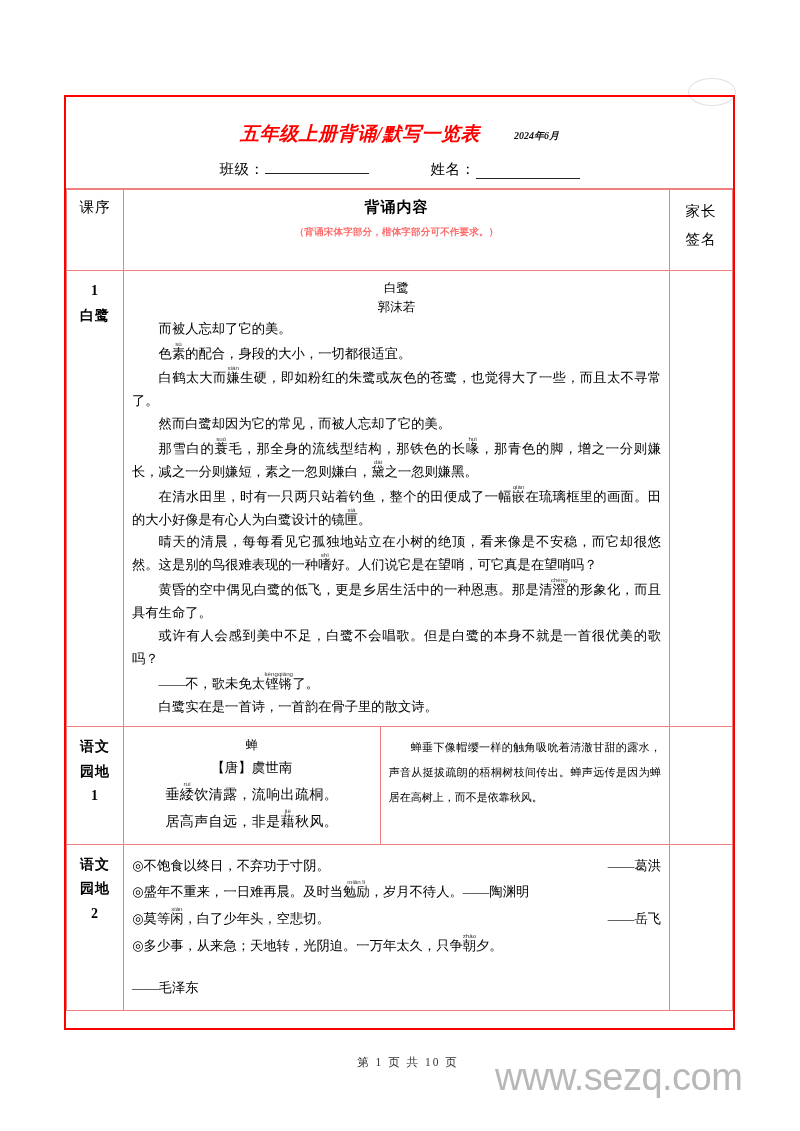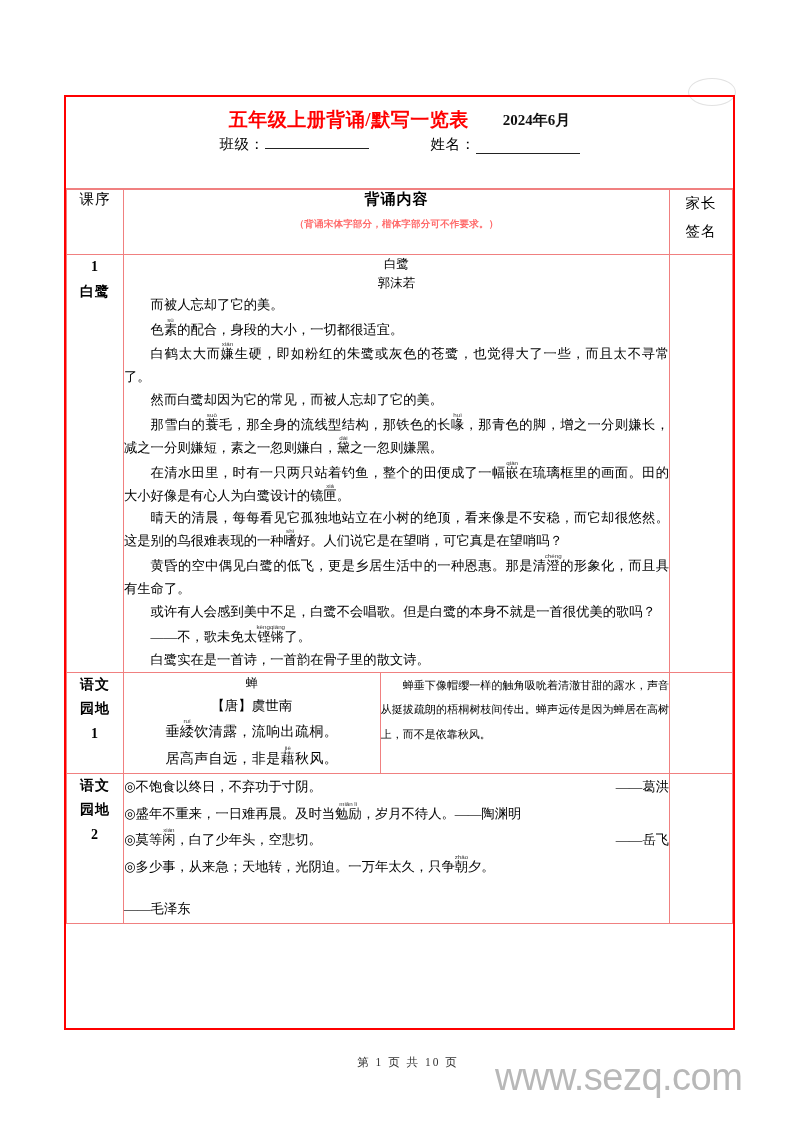--- a/index.html
+++ b/index.html
@@ -47,42 +47,43 @@
   .title-band {
     height: 92px;
     box-sizing: border-box;
     border-bottom: 1px solid #f08080;
     position: relative;
   }
   .doc-title-row {
     display: flex;
     align-items: baseline;
     justify-content: center;
-    padding-top: 10px;
+    padding-top: 24px;
+    font-style: italic;
   }
   .doc-title {
     color: #ff0000;
     font-size: 19px;
     font-weight: bold;
     letter-spacing: 0.5px;
     font-family: "Liberation Serif", "DejaVu Serif", serif;
   }
   .doc-date {
     margin-left: 34px;
-    font-size: 15px;
+    font-size: 10px;
     color: #111111;
     font-weight: bold;
     position: relative;
     top: -1px;
   }
   .fields-row {
     display: flex;
     justify-content: center;
     align-items: baseline;
-    margin-top: 1px;
+    margin-top: 12px;
     font-size: 14.5px;
     letter-spacing: 0.5px;
     gap: 18px;
   }
   .field {
     display: inline-flex;
     align-items: baseline;
   }
   .field + .field { margin-left: 44px; align-items: flex-end; }
   .field-label { white-space: pre; }
@@ -95,21 +96,21 @@
 
   
   table.main {
     width: 100%;
     border-collapse: collapse;
     table-layout: fixed;
   }
   table.main td, table.main th {
     border: 1px solid #f08080;
     vertical-align: top;
-    padding: 0;
+    padding: 8px;
   }
   .col-seq   { width: 57px; }
   .col-sign  { width: 63px; }
 
   .hdr-cell {
     text-align: center;
     vertical-align: middle;
     font-size: 14.5px;
     font-weight: normal;
     height: 64px;

